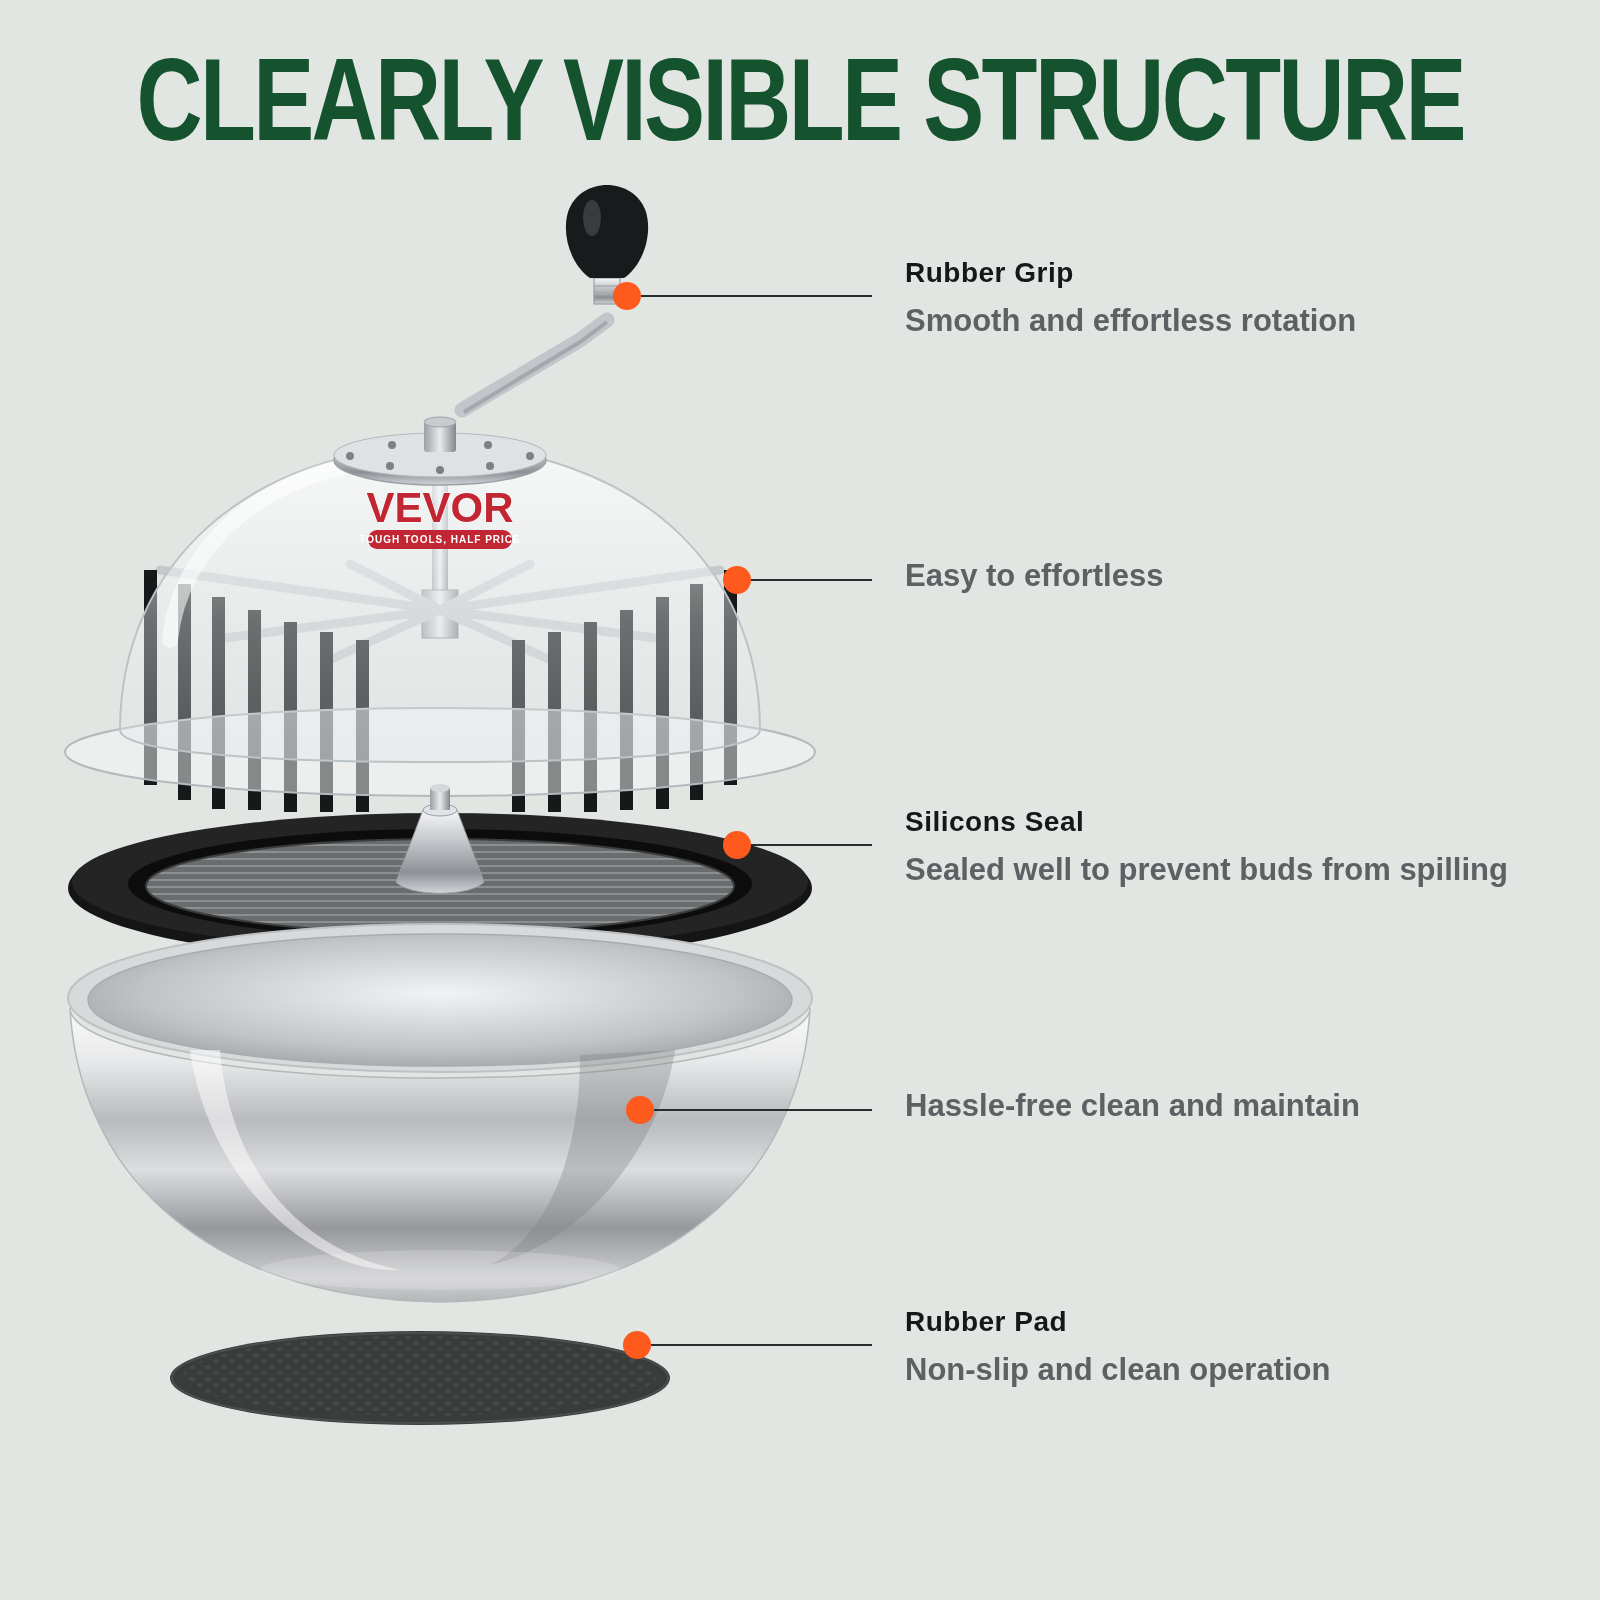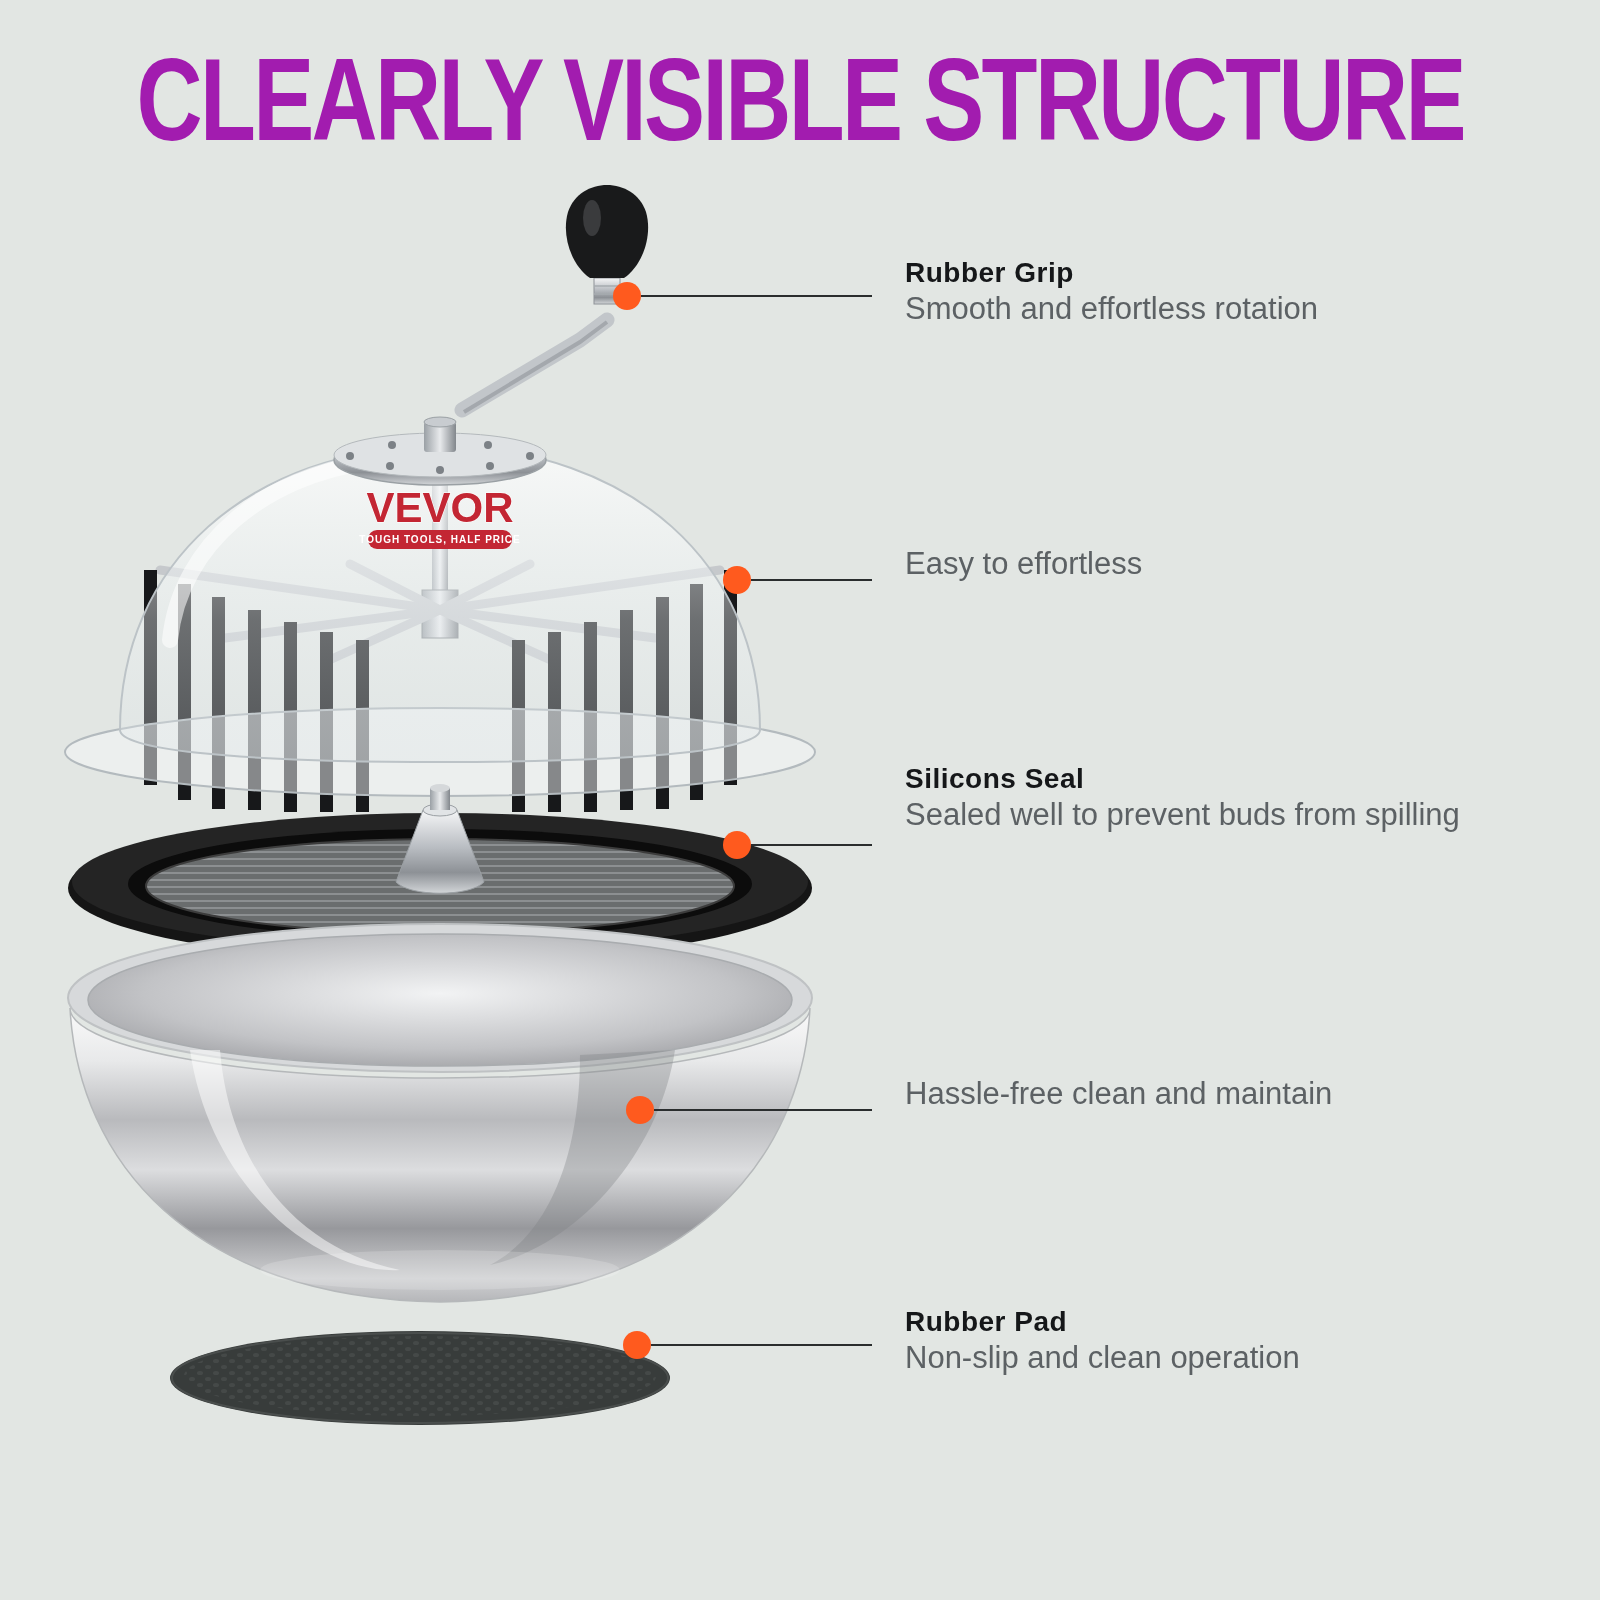--- a/index.html
+++ b/index.html
@@ -8,21 +8,21 @@
     width:1600px;height:1600px;
     background:#e2e6e3;
     overflow:hidden;
     font-family:"Liberation Sans", sans-serif;
   }
   .main-title{
     position:absolute;
     top:48px;left:0;width:1600px;
     text-align:center;
     margin:0;
-    color:#a21caf;
+    color:#14532d;
     font-size:104px;
     font-weight:700;
     line-height:1.0;
   }
   .main-title span{
     display:inline-block;
     transform:scaleX(.88) scaleY(1.12);
     transform-origin:center;
     letter-spacing:-3px;
     white-space:nowrap;
@@ -52,22 +52,23 @@
   .callout-title{
     font-size:28px;
     font-weight:700;
     color:#151719;
     letter-spacing:.5px;
     line-height:1.05;
   }
   .callout-desc{
     font-size:31px;
     color:#5c6164;
-    margin-top:3px;
+    margin-top:15px;
     line-height:1.2;
+    font-weight:bold;
   }
 </style>
 </head>
 <body>
 
 <div class="canvas">
 
   <h1 class="main-title"><span>CLEARLY VISIBLE STRUCTURE</span></h1>
 
   <div class="product-wrap">
@@ -222,21 +223,21 @@
     <div class="dot" style="left:723px;top:566px;"></div>
     <div class="connector" style="left:751px;top:579px;width:121px;"></div>
     <div class="callout-text" style="top:542px;">
       <div class="callout-desc">Easy to effortless</div>
     </div>
   </div>
 
   <div class="callout">
     <div class="dot" style="left:723px;top:831px;"></div>
     <div class="connector" style="left:751px;top:844px;width:121px;"></div>
-    <div class="callout-text" style="top:764px;">
+    <div class="callout-text" style="top:807px;">
       <div class="callout-title">Silicons Seal</div>
       <div class="callout-desc">Sealed well to prevent buds from spilling</div>
     </div>
   </div>
 
   <div class="callout">
     <div class="dot" style="left:626px;top:1096px;"></div>
     <div class="connector" style="left:654px;top:1109px;width:218px;"></div>
     <div class="callout-text" style="top:1072px;">
       <div class="callout-desc">Hassle-free clean and maintain</div>

